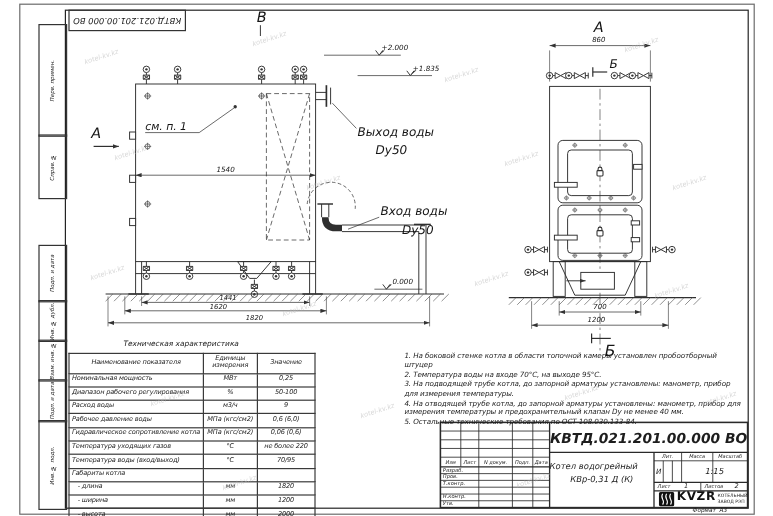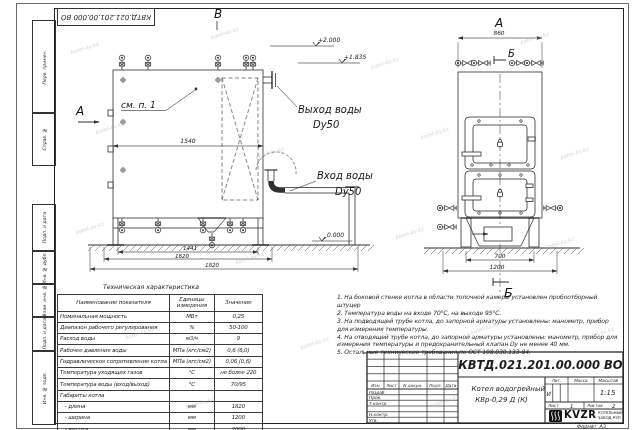--- a/index.html
+++ b/index.html
@@ -461,28 +461,28 @@
   <div class="tbt cc" style="left:444px;top:381px;width:14px;height:8px;font-size:4.2px">Дата</div>
 
   <div class="tbt" style="left:369px;top:389.5px;font-size:4.3px">Разраб.</div>
   <div class="tbt" style="left:369px;top:395.2px;font-size:4.3px">Пров.</div>
   <div class="tbt" style="left:369px;top:400.8px;font-size:4.3px">Т.контр.</div>
   <div class="tbt" style="left:369px;top:406.5px;font-size:4.3px"></div>
   <div class="tbt" style="left:369px;top:412.2px;font-size:4.3px">Н.контр.</div>
   <div class="tbt" style="left:369px;top:417.8px;font-size:4.3px">Утв.</div>
 
   <div class="tbt cc" style="left:458px;top:352px;width:165px;height:25px;font-size:11.5px;font-weight:bold">КВТД.021.201.00.000 ВО</div>
-  <div class="tbt" style="left:458px;top:385px;width:87px;text-align:right;font-size:7px">Котел водогрейный</div>
-  <div class="tbt" style="left:458px;top:396px;width:87px;text-align:center;font-size:7px">КВр-0,29 Д  (К)</div>
+  <div class="tbt" style="left:458px;top:385px;width:87px;text-align:left;font-size:7px">Котел водогрейный</div>
+  <div class="tbt" style="left:458px;top:396px;width:87px;text-align:center;font-size:7px">КВр-0,31 Д  (К)</div>
 
   <div class="tbt cc" style="left:545px;top:377px;width:23px;height:7px;font-size:4.2px">Лит.</div>
   <div class="tbt cc" style="left:568px;top:377px;width:26px;height:7px;font-size:4.2px">Масса</div>
   <div class="tbt cc" style="left:594px;top:377px;width:29px;height:7px;font-size:4.2px">Масштаб</div>
   <div class="tbt cc" style="left:545px;top:384px;width:7.7px;height:18px;font-size:6px">И</div>
-  <div class="tbt cc" style="left:594px;top:384px;width:27px;height:18px;font-size:7px">1:15</div>
+  <div class="tbt cc" style="left:582px;top:384px;width:27px;height:18px;font-size:7px">1:15</div>
 
   <div class="tbt" style="left:548px;top:403px;font-size:4.2px">Лист</div>
   <div class="tbt" style="left:570px;top:402.5px;font-size:5.5px">1</div>
   <div class="tbt" style="left:587px;top:403px;font-size:4.2px">Листов</div>
   <div class="tbt" style="left:612px;top:402.5px;font-size:5.5px">2</div>
 
   <svg class="logo-glyph" width="13" height="12" viewBox="0 0 13 12">
     <rect x="0" y="0" width="13" height="12" rx="1.5" fill="#111"></rect>
     <path d="M3.2,1.5 q-1.4,2.2 0,4.5 q1.4,2.2 0,4.5 M6.5,1.5 q-1.4,2.2 0,4.5 q1.4,2.2 0,4.5 M9.8,1.5 q-1.4,2.2 0,4.5 q1.4,2.2 0,4.5" stroke="#fff" stroke-width=".9" fill="none"></path>
   </svg>

